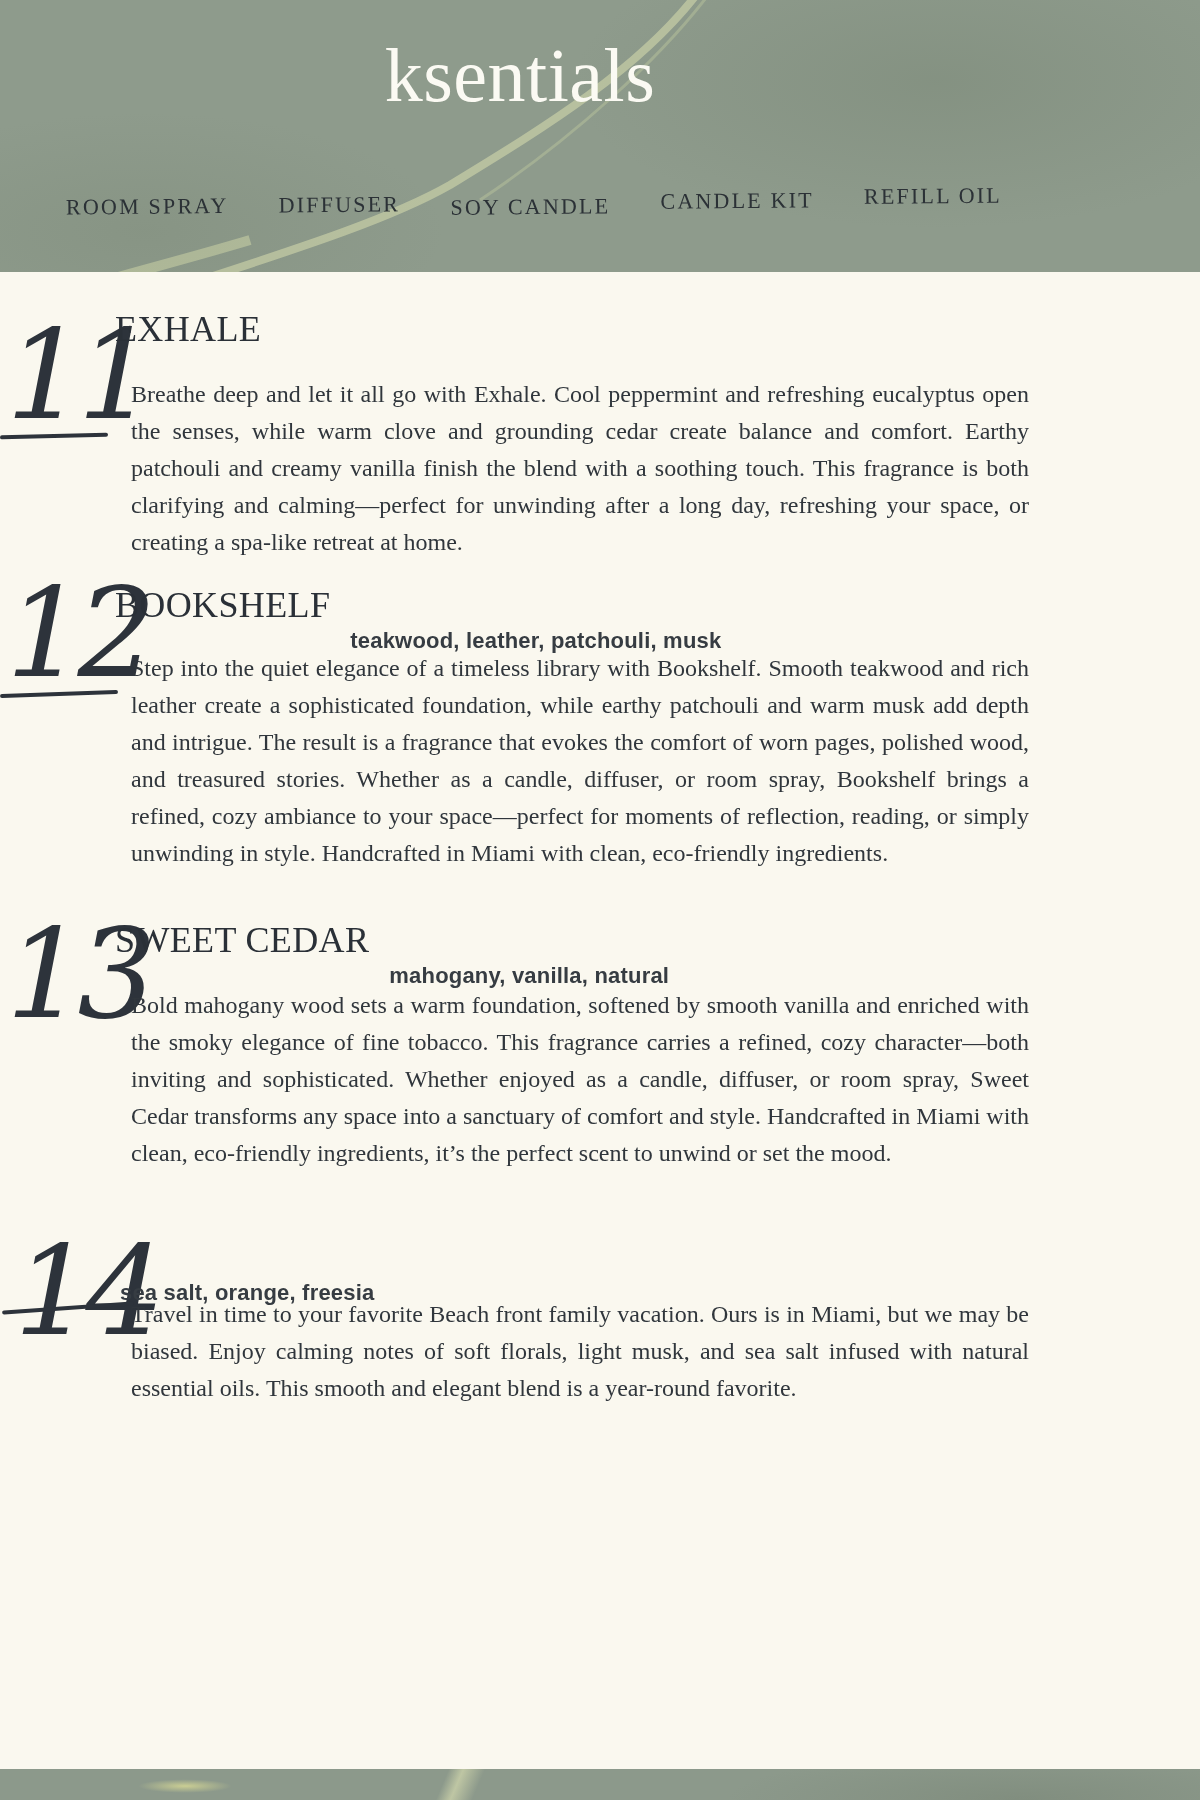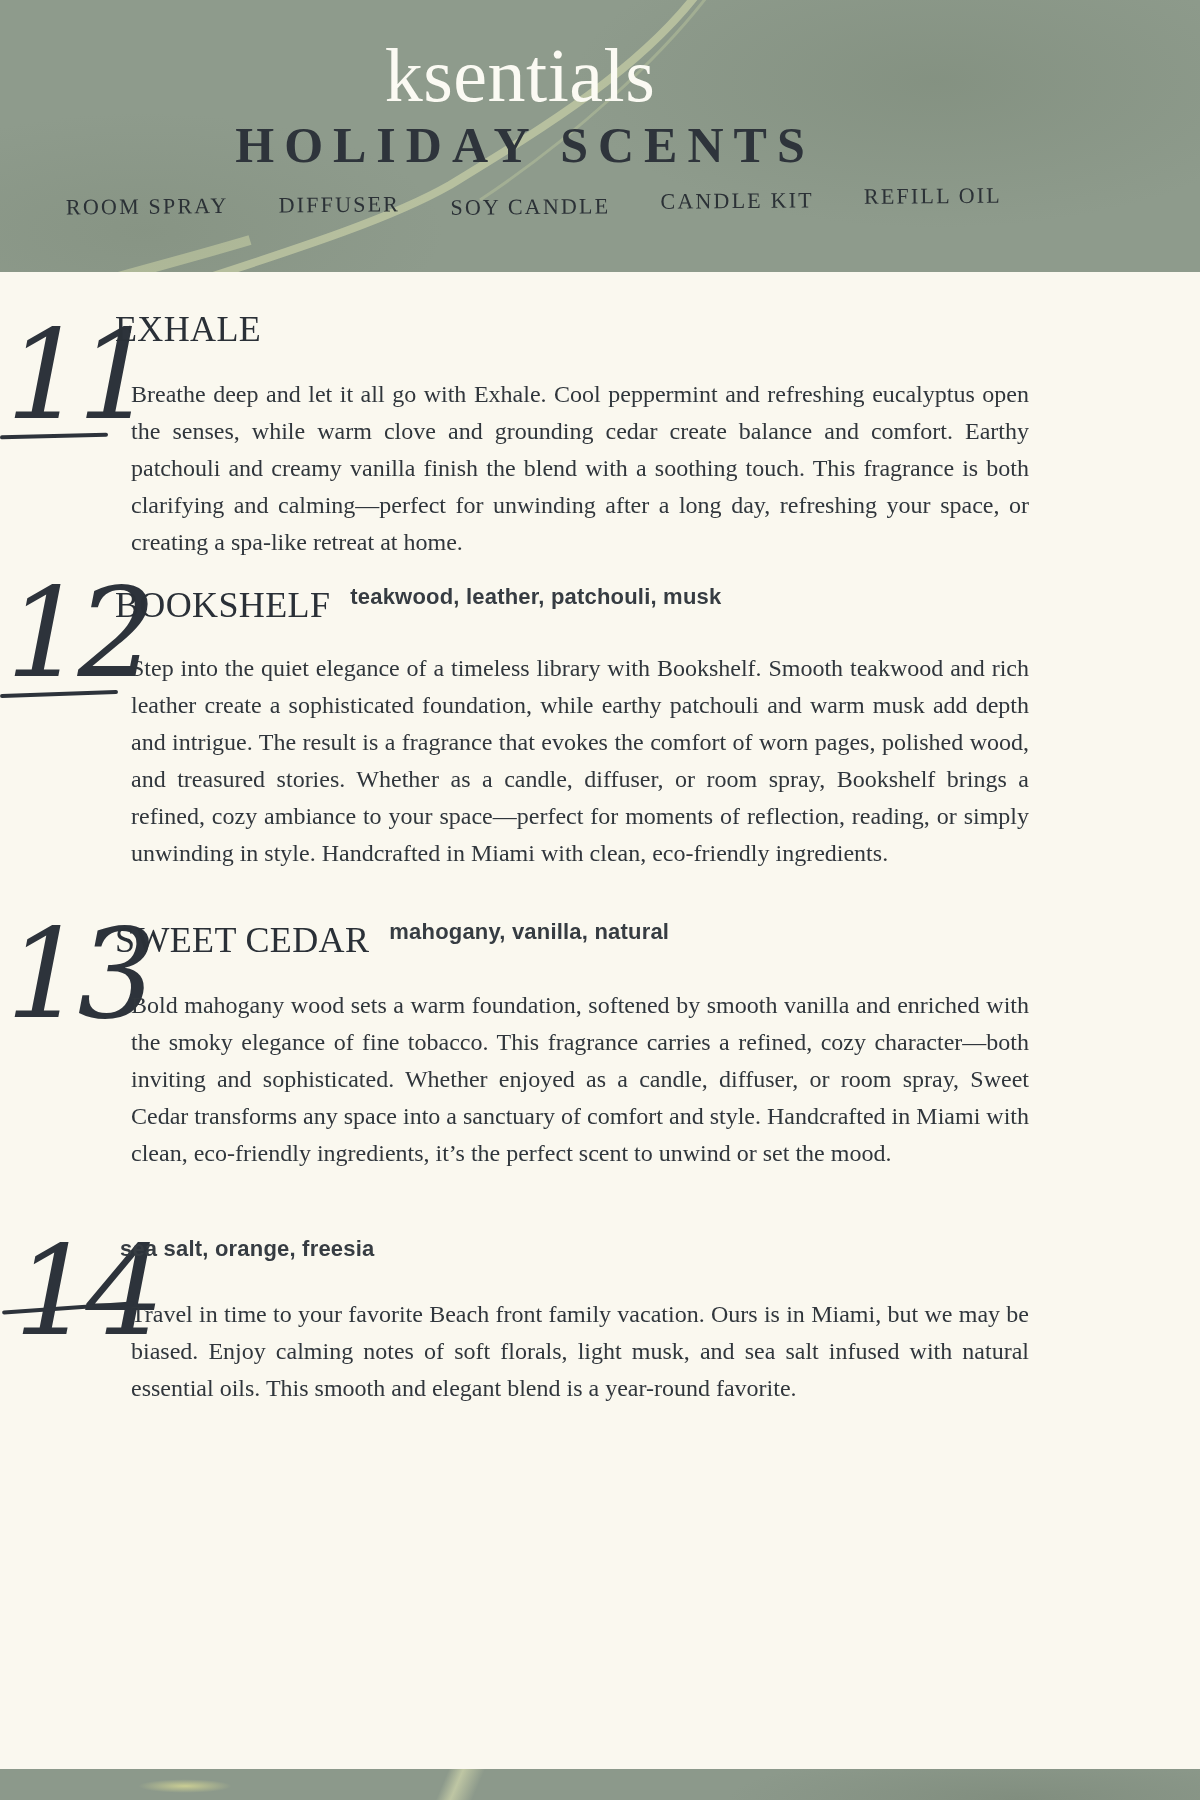--- a/index.html
+++ b/index.html
@@ -67,41 +67,40 @@
   }
   .heading {
     position:absolute; left:115px; display:flex; align-items:flex-start; gap:20px;
   }
   .scent-title {
     font-size:36px; font-weight:400; letter-spacing:0.01em; color:#2A3037;
     white-space:nowrap;
   }
   .scent-notes {
     font-family:"Liberation Sans", sans-serif; font-size:22px; font-weight:700;
-    letter-spacing:0.2px; color:#363C42; white-space:nowrap;
+    letter-spacing:0.2px; color:#363C42; white-space:nowrap;margin-top:44px;
   }
   .desc {
     position:absolute; left:115px; margin:16px; width:898px;
     font-size:24px; line-height:37px; text-align:justify;
     color:#30363C;
   }
 </style>
 </head>
 <body>
 
 <div class="page">
 
   <header class="banner top">
     <svg class="vein" width="1200" height="272" viewBox="0 0 1200 272" aria-hidden="true">
       <path d="M700,-10 C640,70 540,130 450,185 C380,225 260,260 140,300" fill="none" stroke="#D9DFAE" stroke-width="8" opacity="0.55"></path>
       <path d="M712,-10 C660,60 570,140 480,200" fill="none" stroke="#C4CDA0" stroke-width="3" opacity="0.40"></path>
       <path d="M250,240 C200,255 150,268 90,285" fill="none" stroke="#D9DFAE" stroke-width="10" opacity="0.45"></path>
     </svg>
     <div class="logo">ksentials</div>
-    <div class="page-title">HOLIDAY SCENTS</div>
     <nav class="category-nav">
       <span class="nav-item">ROOM SPRAY</span>
       <span class="nav-item">DIFFUSER</span>
       <span class="nav-item drop">SOY CANDLE</span>
       <span class="nav-item">CANDLE KIT</span>
       <span class="nav-item" style="transform:translateY(-3px)">REFILL OIL</span>
     </nav>
   </header>
 
   <section class="scent" style="top:300px;height:250px;">

